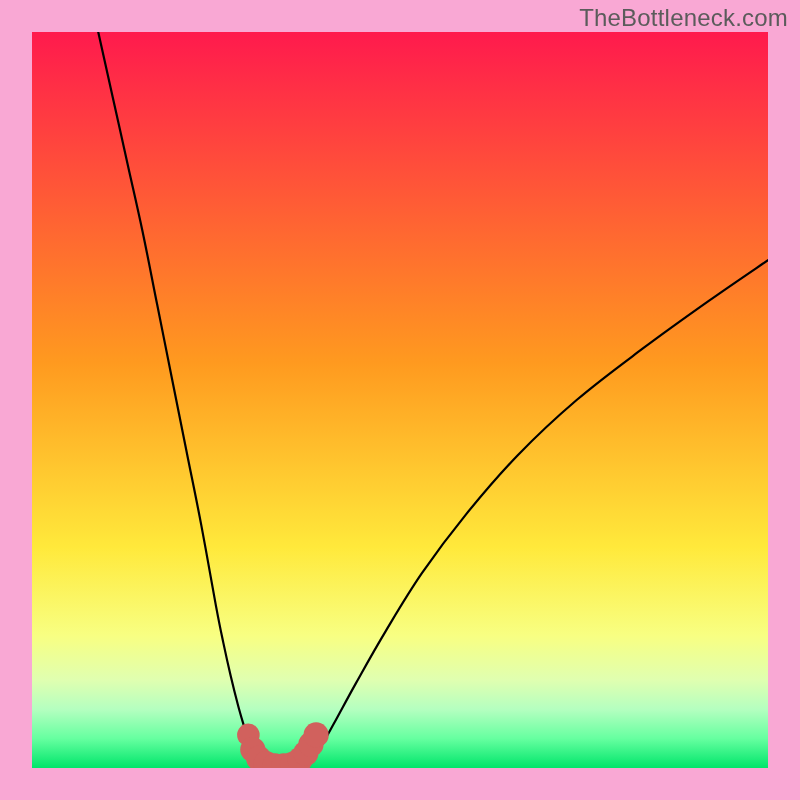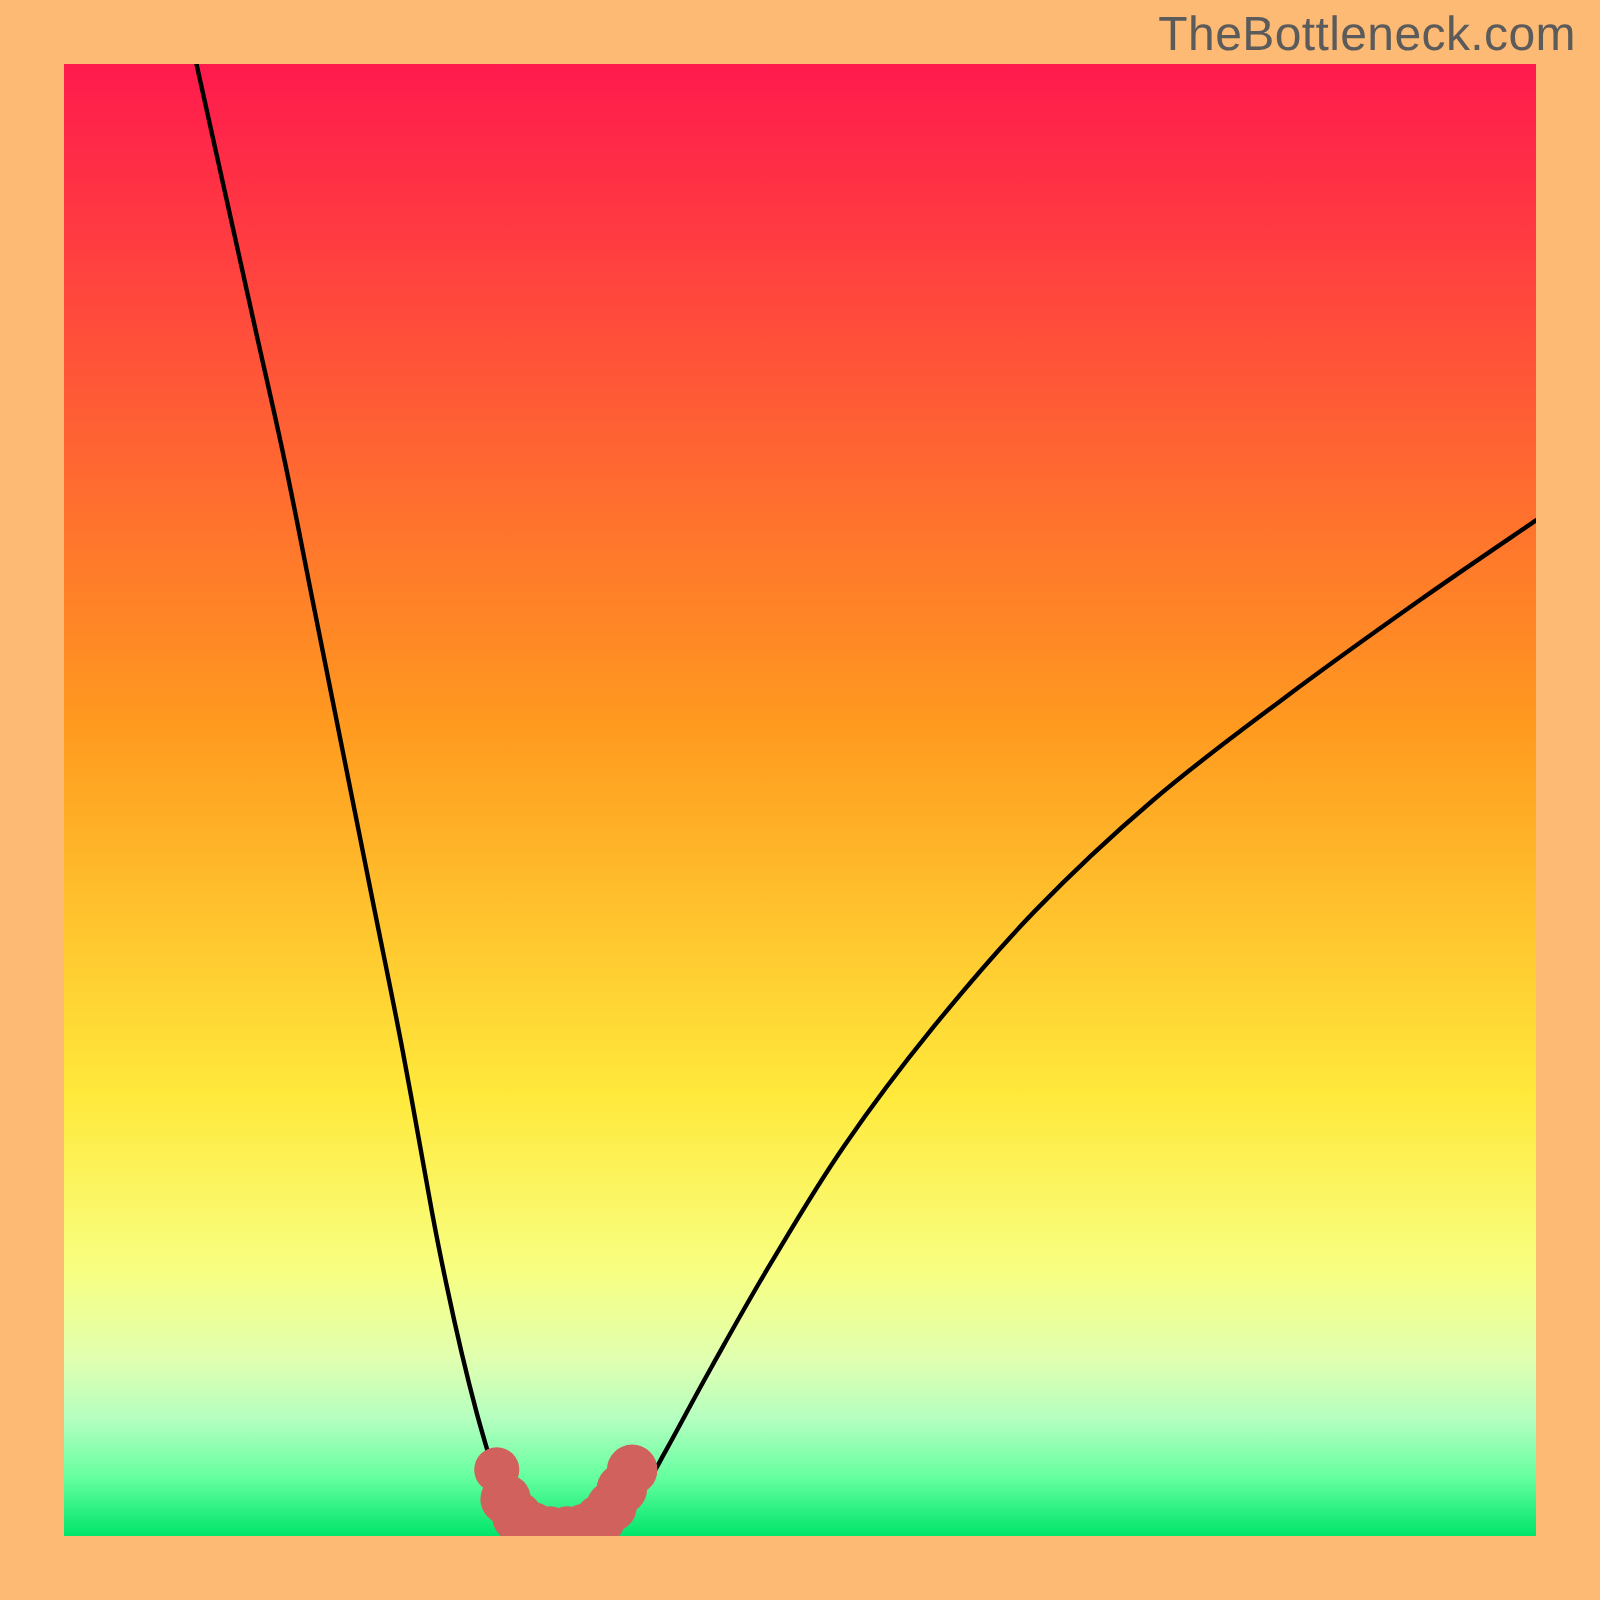--- a/index.html
+++ b/index.html
@@ -8,21 +8,21 @@
     width: 800px;
     height: 800px;
     background: #000;
     overflow: hidden;
     font-family: Arial, Helvetica, sans-serif;
   }
   .frame {
     position: relative;
     width: 800px;
     height: 800px;
-    background: #fdba74;
+    background: #f9a8d4;
   }
   .watermark {
     position: absolute;
     top: 4px;
     right: 12px;
     color: #5b5b5b;
     font-size: 24px;
     font-weight: 500;
     letter-spacing: 0.2px;
     z-index: 10;

